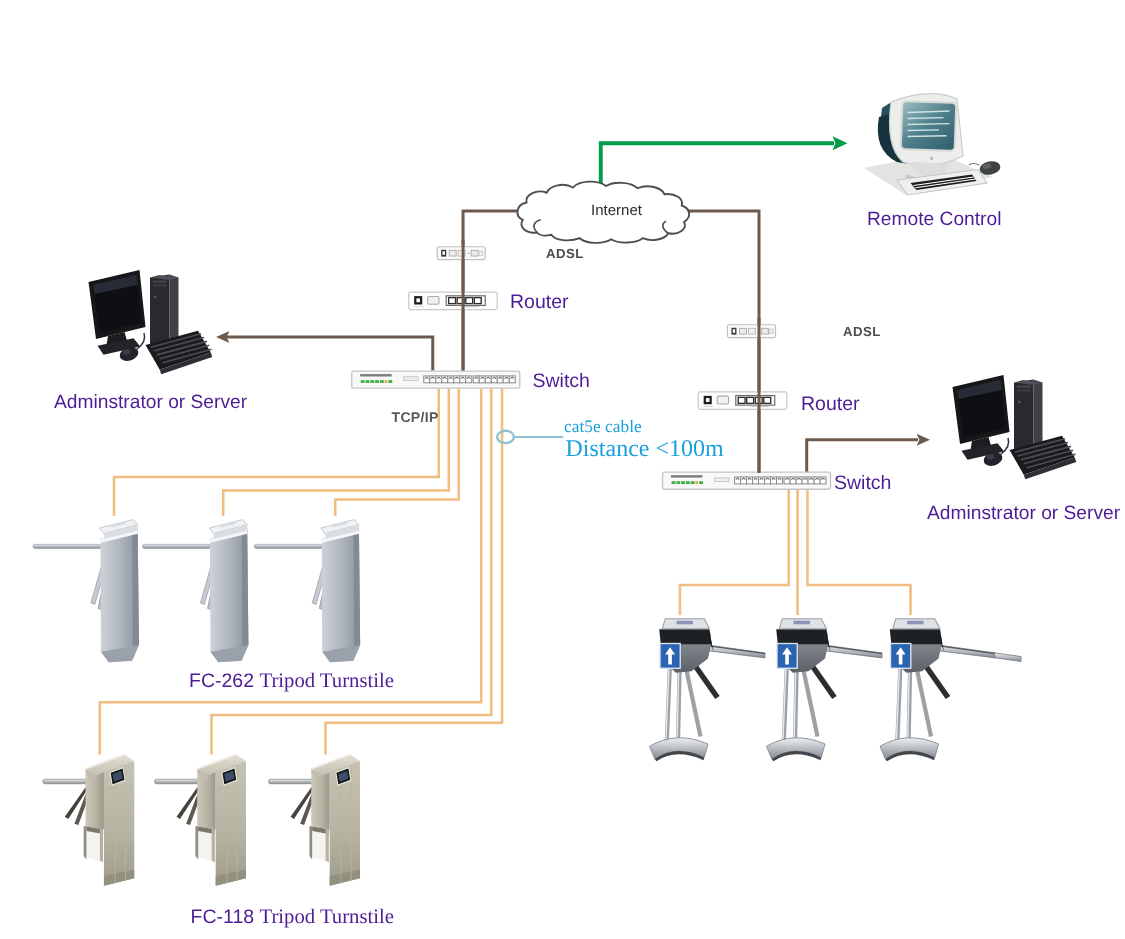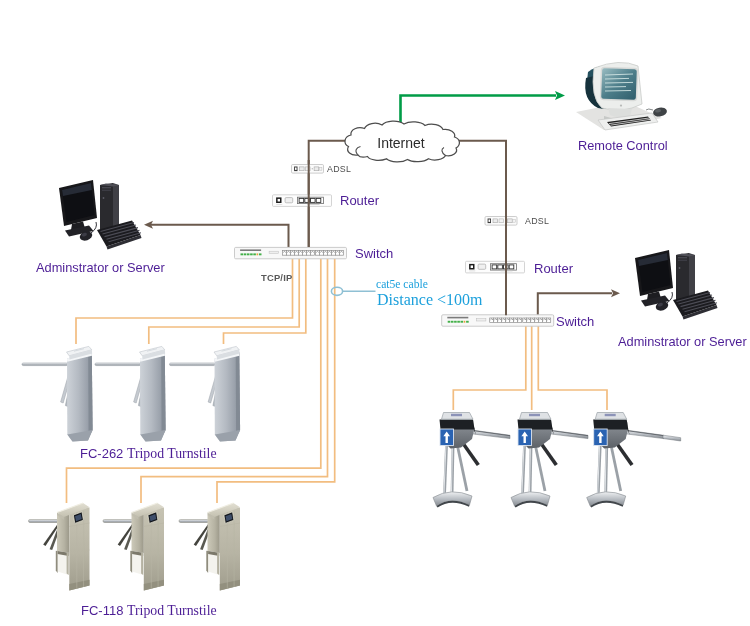--- a/index.html
+++ b/index.html
@@ -1,35 +1,35 @@
 <!DOCTYPE html>
 <html style="--wire-orange: #F2BD80; --line-brown: #6B5A4D; --arrow-green: #009C47; --callout-cyan: #1CA0DC;"><head>
 <meta charset="utf-8">
 <style>
   html,body{margin:0;padding:0;background:#ffffff;}
   #stage{position:relative;width:750px;height:626px;background:#ffffff;overflow:hidden;
          font-family:"Liberation Sans", sans-serif;}
   #diagram-svg{position:absolute;left:0;top:0;}
   .lbl{position:absolute;white-space:nowrap;color:#4c1d95;}
   .title{left:58px;top:14px;font-weight:bold;font-size:17.4px;color:#000;}
-  .lbl-internet{left:346px;top:135px;width:110px;text-align:center;font-size:14px;color:#2b2b2b;}
+  .lbl-internet{left:356px;top:135px;width:110px;text-align:center;font-size:10px;color:#2b2b2b;}
   .lbl-remote{left:578px;top:138px;font-size:12.8px;}
   .lbl-admin-left{left:36px;top:259.5px;font-size:12.8px;}
   .lbl-admin-right{left:618px;top:334px;font-size:12.8px;}
-  .lbl-adsl{font-size:8.8px;font-weight:normal;color:#4d4d4d;letter-spacing:0.3px;}
+  .lbl-adsl{font-size:8.8px;font-weight:bold;color:#4d4d4d;letter-spacing:0.3px;margin-left:37px;}
   .lbl-adsl-left{left:327px;top:164px;}
   .lbl-adsl-right{left:525px;top:216px;}
   .lbl-router-left{left:340px;top:193px;font-size:13px;}
   .lbl-router-right{left:534px;top:260.5px;font-size:13px;}
   .lbl-switch-left{left:355px;top:246px;font-size:13px;}
   .lbl-switch-right{left:556px;top:313.5px;font-size:13px;}
   .lbl-tcpip{left:261px;top:271.5px;font-size:9.4px;font-weight:bold;color:#595959;letter-spacing:0.2px;}
   .lbl-cat5e{left:376px;top:278px;font-family:"Liberation Serif",serif;font-size:11.6px;color:var(--callout-cyan);}
   .lbl-dist{left:377px;top:291px;font-family:"Liberation Serif",serif;font-size:16px;color:var(--callout-cyan);}
-  .lbl-fc{font-size:13px;}
+  .lbl-fc{font-size:13px;margin-left:46px;}
   .lbl-fc .model{font-family:"Liberation Sans",sans-serif;}
   .lbl-fc .tname{font-family:"Liberation Serif",serif;font-size:13.8px;}
   .lbl-fc262{left:80px;top:446px;}
   .lbl-fc212{left:81px;top:602.5px;}
   .lbl-fc211{left:470px;top:533px;}
   .wire{fill:none;stroke:var(--wire-orange);stroke-width:1.7px;}
   .brown{fill:none;stroke:var(--line-brown);stroke-width:2px;}
   .green{fill:none;stroke:var(--arrow-green);stroke-width:2.6px;}
 </style>
 </head>

